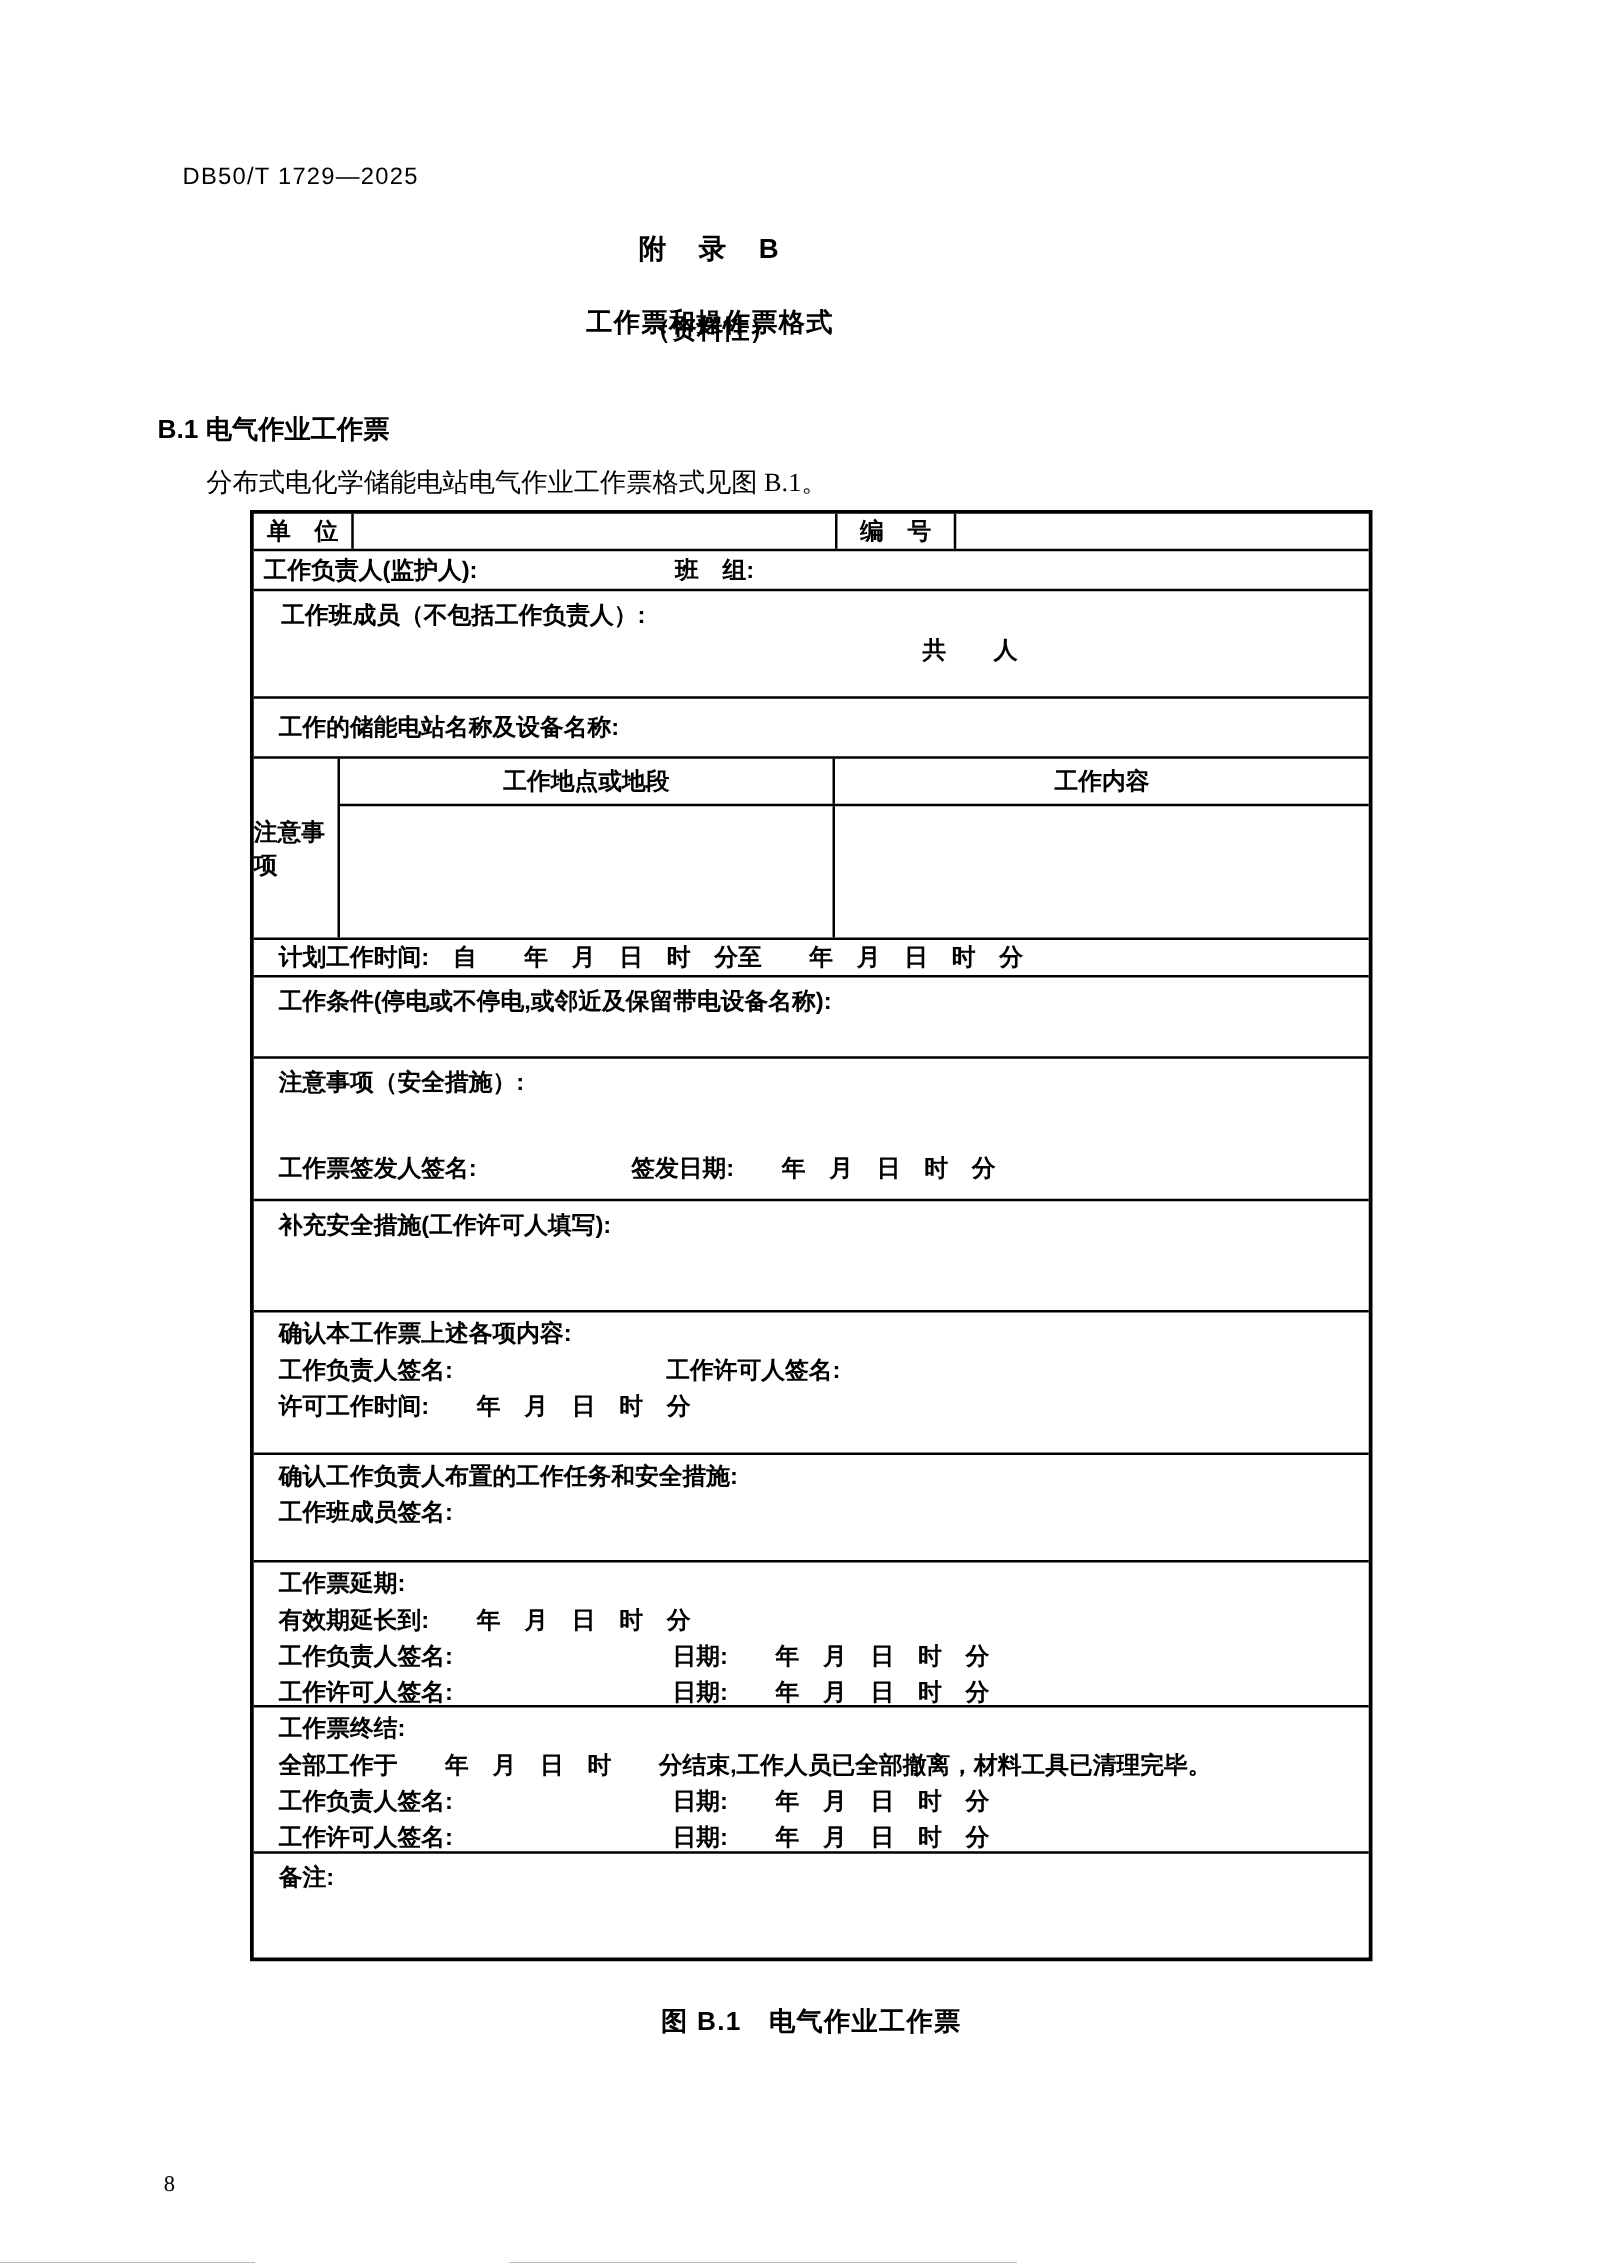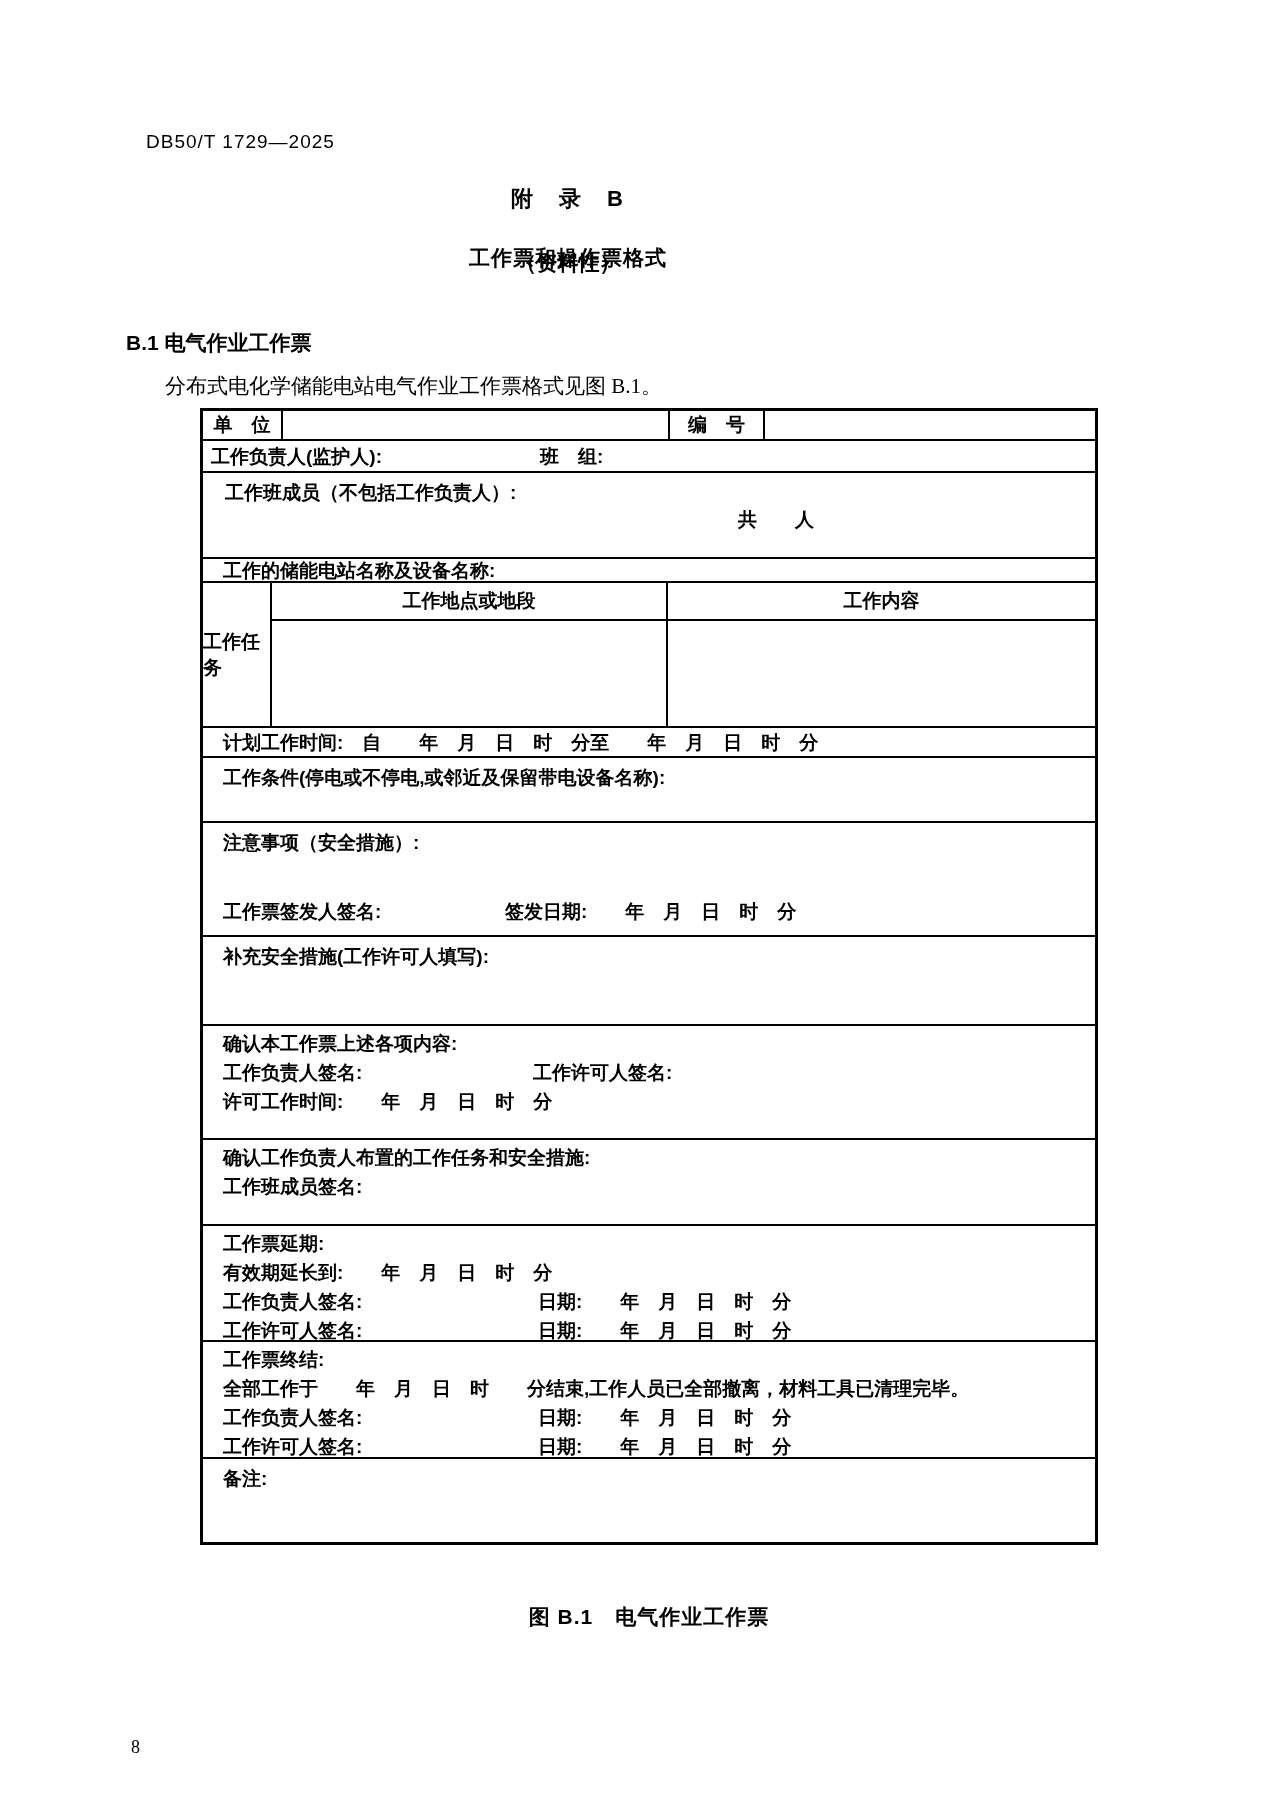--- a/index.html
+++ b/index.html
@@ -76,26 +76,26 @@
         <span>工作负责人(监护人):</span>
         <span class="pos" style="left:337px">班　组:</span>
       </div>
     </div>
 
     <div class="r" style="height:86px">
       <div class="line pt" style="padding-left:22px">工作班成员（不包括工作负责人）:</div>
       <span class="pos" style="left:535px;bottom:24px">共　　人</span>
     </div>
 
-    <div class="r" style="height:24px">
+    <div class="r" style="height:48px">
       <div class="line vcenter">工作的储能电站名称及设备名称:</div>
     </div>
 
     <div class="r flexr" style="height:145px">
-      <div class="task-left">工作任务</div>
+      <div class="task-left">注意事项</div>
       <div class="task-right">
         <div class="task-head">
           <div class="tcol1">工作地点或地段</div>
           <div class="tcol2">工作内容</div>
         </div>
         <div class="task-body">
           <div class="tcol1"></div>
           <div class="tcol2"></div>
         </div>
       </div>

